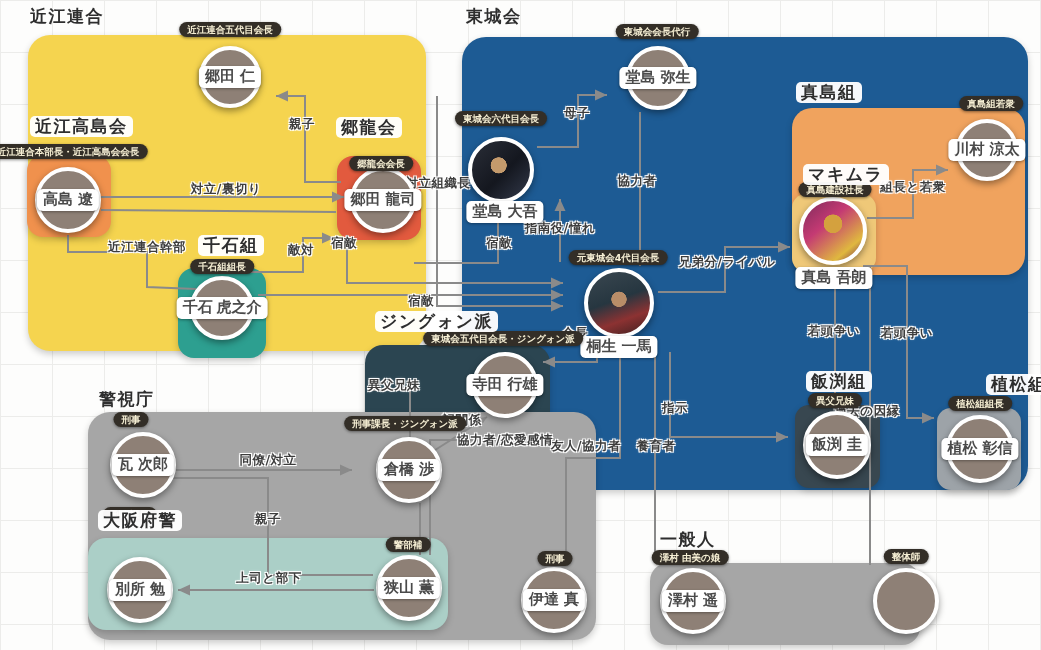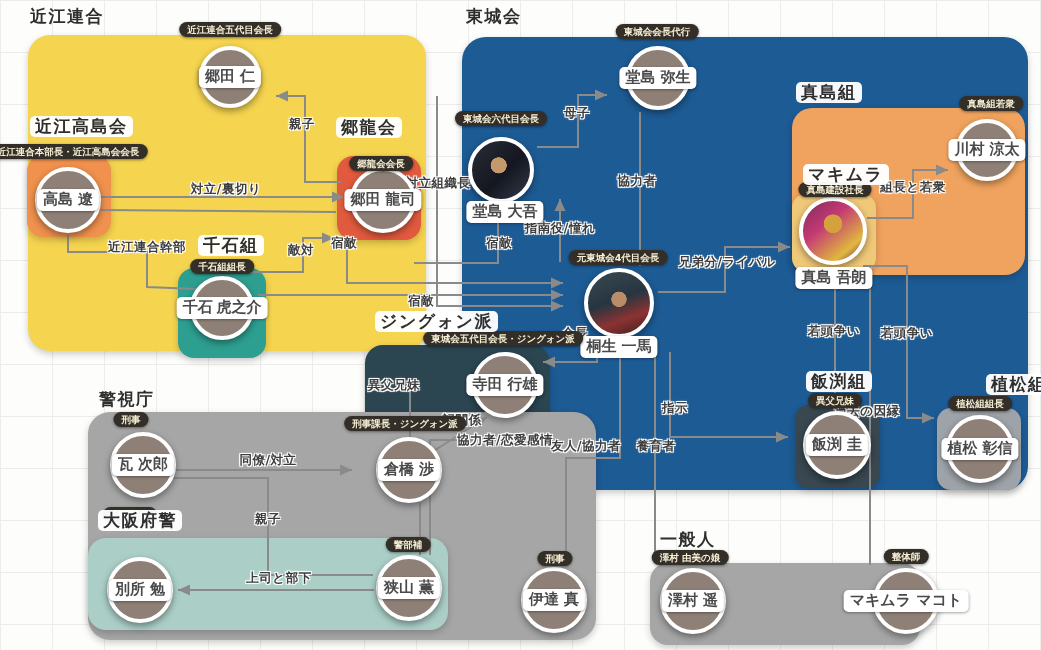--- a/index.html
+++ b/index.html
@@ -134,21 +134,21 @@
     <div class="edge-label" style="left: 867px; top: 411px;">過去の因縁</div>
     <div class="edge-label" style="left: 671px; top: 408px; padding-left: 8px;">指示</div>
     <div class="edge-label" style="left: 656px; top: 446px;">養育者</div>
     <div class="edge-label" style="left: 575px; top: 333px;">会長</div>
     <div class="edge-label" style="left: 586px; top: 446px;">友人/協力者</div>
     <div class="edge-label" style="left: 505px; top: 440px;">協力者/恋愛感情</div>
     <div class="edge-label" style="left: 394px; top: 385px;">異父兄妹</div>
     <div class="edge-label" style="left: 462px; top: 420px;">記関係</div>
     <div class="edge-label" style="left: 268px; top: 460px;">同僚/対立</div>
     <div class="edge-label" style="left: 268px; top: 519px;">親子</div>
-    <div class="edge-label" style="left: 269px; top: 578px; margin-left: 10px;">上司と部下</div>
+    <div class="edge-label" style="left: 269px; top: 578px;">上司と部下</div>
     <div class="edge-label" style="left: 421px; top: 301px;">宿敵</div>
     <div class="node-circle" style="left: 199px; top: 46px; width: 62px; height: 62px;"></div>
     <div class="name-chip" style="left: 230px; top: 77px;">郷田 仁</div>
     <div class="badge" style="left: 230px; top: 22px;">近江連合五代目会長</div>
     <div class="node-circle" style="left: 35px; top: 167px; width: 66px; height: 66px;"></div>
     <div class="name-chip" style="left: 68px; top: 200px; border-radius: 6px;">高島 遼</div>
     <div class="badge" style="left: 68px; top: 144px;">近江連合本部長・近江高島会会長</div>
     <div class="node-circle" style="left: 350px; top: 167px; width: 66px; height: 66px;"></div>
     <div class="name-chip" style="left: 383px; top: 200px;">郷田 龍司</div>
     <div class="badge" style="left: 381px; top: 156px;">郷龍会会長</div>
@@ -185,21 +185,20 @@
     <div class="node-circle" style="left: 376px; top: 555px; width: 66px; height: 66px;"></div>
     <div class="name-chip" style="left: 409px; top: 588px;">狭山 薫</div>
     <div class="badge" style="left: 408px; top: 537px;">警部補</div>
     <div class="node-circle" style="left: 521px; top: 567px; width: 66px; height: 66px;"></div>
     <div class="name-chip" style="left: 554px; top: 600px;">伊達 真</div>
     <div class="badge" style="left: 555px; top: 551px;">刑事</div>
     <div class="node-circle" style="left: 660px; top: 568px; width: 66px; height: 66px;"></div>
     <div class="name-chip" style="left: 693px; top: 601px;">澤村 遥</div>
     <div class="badge" style="left: 690px; top: 550px;">澤村 由美の娘</div>
     <div class="node-circle" style="left: 873px; top: 568px; width: 66px; height: 66px;"></div>
-    <div class="name-chip" style="left: 906px; top: 601px;">マキムラ マコト</div>
     <div class="badge" style="left: 906px; top: 549px;">整体師</div>
     <div class="node-circle" style="left: 803px; top: 411px; width: 68px; height: 68px;"></div>
     <div class="name-chip" style="left: 837px; top: 445px;">飯渕 圭</div>
     <div class="badge" style="left: 835px; top: 393px;">異父兄妹</div>
     <div class="node-circle" style="left: 946px; top: 415px; width: 68px; height: 68px;"></div>
     <div class="name-chip" style="left: 980px; top: 449px;">植松 彰信</div>
     <div class="badge" style="left: 980px; top: 396px;">植松組組長</div>
     <div class="group-title" style="left: 30px; top: 6px;">近江連合</div>
     <div class="group-title" style="left: 466px; top: 6px;">東城会</div>
     <div class="group-title chip" style="left: 30px; top: 116px;">近江高島会</div>

